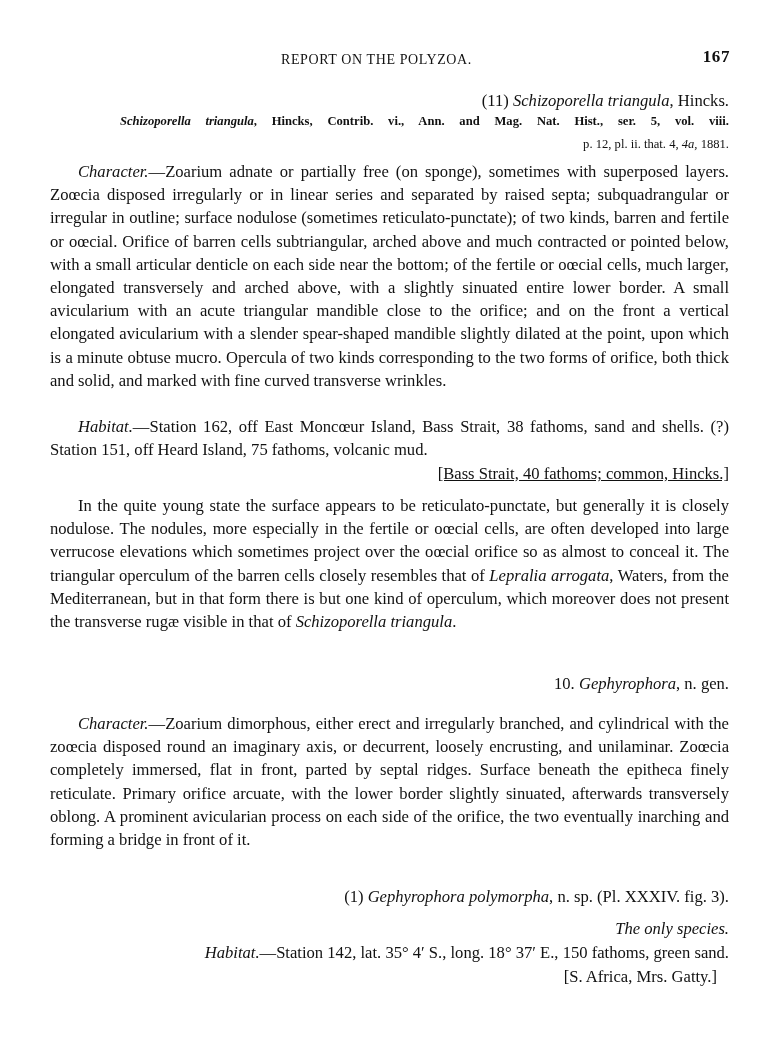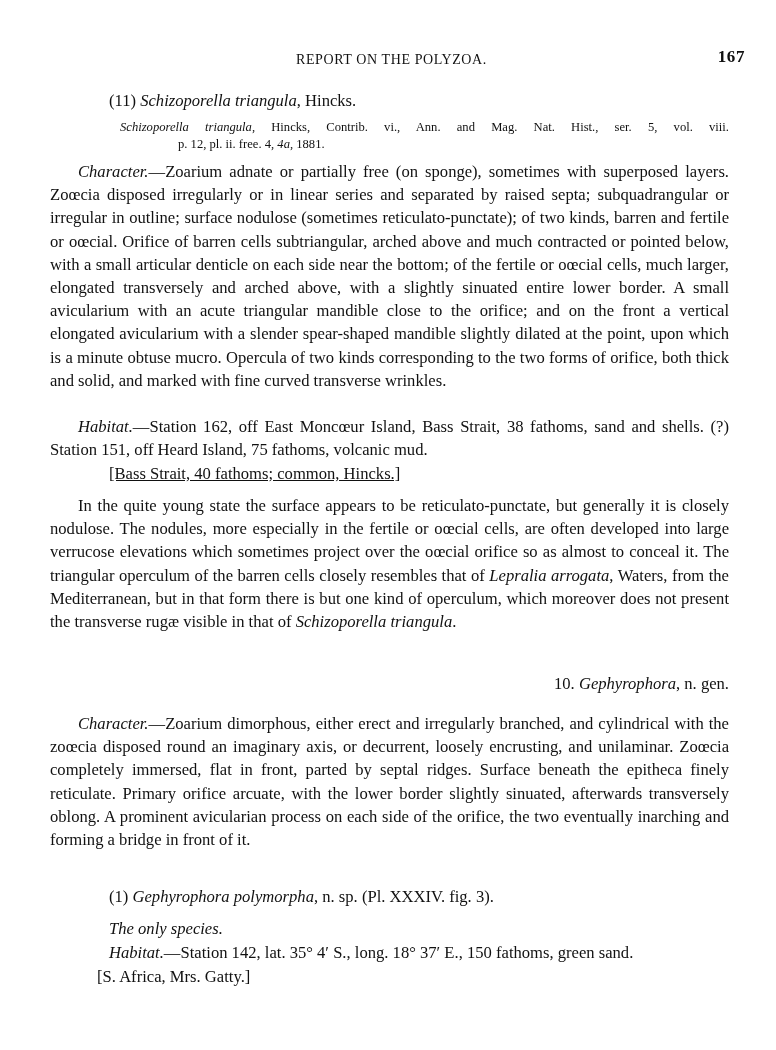--- a/index.html
+++ b/index.html
@@ -17,21 +17,21 @@
     }
     .page {
       position: absolute;
       left: 50px;
       top: 0;
       width: 679px;
     }
     .running-head {
       position: absolute;
       top: 47px;
-      left: 16px;
+      left: 1px;
       width: 679px;
       height: 24px;
       font-size: 14px;
       letter-spacing: 0.6px;
     }
     .running-head .title {
       position: absolute;
       left: 230px;
       top: 5px;
       text-transform: uppercase;
@@ -53,36 +53,36 @@
       text-align: justify;
       margin: 0;
     }
     .indent { text-indent: 28px; }
     .small {
       font-size: 12.6px;
       line-height: 18px;
     }
     i, .it { font-style: italic; }
     .center { text-align: right; }
-    .nojust { text-align: left; margin-left: 31px; }
+    .nojust { text-align: right; }
   </style>
 </head>
 <body>
 
 <div class="page">
 
   <div class="running-head">
     <span class="title">Report on the Polyzoa.</span>
     <span class="folio">167</span>
   </div>
 
   <p class="p nojust" style="top:89px; left:28px; width:651px;"><span>(11)</span> <i>Schizoporella triangula</i><span>, Hincks.</span></p>
 
-  <p class="p small" style="top:118px; left:70px; width:609px; text-align:justify; text-align-last:justify;"><i>Schizoporella triangula</i><span>, Hincks, Contrib. vi., Ann. and Mag. Nat. Hist., ser. 5, vol. viii.</span></p>
-  <p class="p small nojust" style="top:135px; left:97px; width:582px;"><span>p. 12, pl. ii. free. 4, </span><i>4a</i><span>, 1881.</span></p>
+  <p class="p small" style="top:112px; left:70px; width:609px; text-align:justify; text-align-last:justify;font-weight:bold;"><i>Schizoporella triangula</i><span>, Hincks, Contrib. vi., Ann. and Mag. Nat. Hist., ser. 5, vol. viii.</span></p>
+  <p class="p small nojust" style="top:135px; left:97px; width:582px;"><span>p. 12, pl. ii. that. 4, </span><i>4a</i><span>, 1881.</span></p>
 
   <p class="p indent" style="top:160px;"><i>Character.</i><span>—Zoarium adnate or partially free (on sponge), sometimes with superposed layers. Zoœcia disposed irregularly or in linear series and separated by raised septa; subquadrangular or irregular in outline; surface nodulose (sometimes reticulato-punctate); of two kinds, barren and fertile or oœcial. Orifice of barren cells subtriangular, arched above and much contracted or pointed below, with a small articular denticle on each side near the bottom; of the fertile or oœcial cells, much larger, elongated transversely and arched above, with a slightly sinuated entire lower border. A small avicularium with an acute triangular mandible close to the orifice; and on the front a vertical elongated avicularium with a slender spear-shaped mandible slightly dilated at the point, upon which is a minute obtuse mucro. Opercula of two kinds corresponding to the two forms of orifice, both thick and solid, and marked with fine curved transverse wrinkles.</span></p>
 
   <p class="p indent" style="top:415px;"><i>Habitat.</i><span>—Station 162, off East Moncœur Island, Bass Strait, 38 fathoms, sand and shells. (?) Station 151, off Heard Island, 75 fathoms, volcanic mud.</span></p>
 
   <p class="p indent nojust" style="top:462px;text-decoration:underline;">[Bass Strait, 40 fathoms; common, Hincks.]</p>
 
   <p class="p indent" style="top:494px;"><span>In the quite young state the surface appears to be reticulato-punctate, but generally it is closely nodulose. The nodules, more especially in the fertile or oœcial cells, are often developed into large verrucose elevations which sometimes project over the oœcial orifice so as almost to conceal it. The triangular operculum of the barren cells closely resembles that of </span><i>Lepralia arrogata</i><span>, Waters, from the Mediterranean, but in that form there is but one kind of operculum, which moreover does not present the transverse rugæ visible in that of </span><i>Schizoporella triangula</i><span>.</span></p>
 
   <p class="p center" style="top:672px;"><span>10.</span> <i>Gephyrophora</i><span>, n. gen.</span></p>

